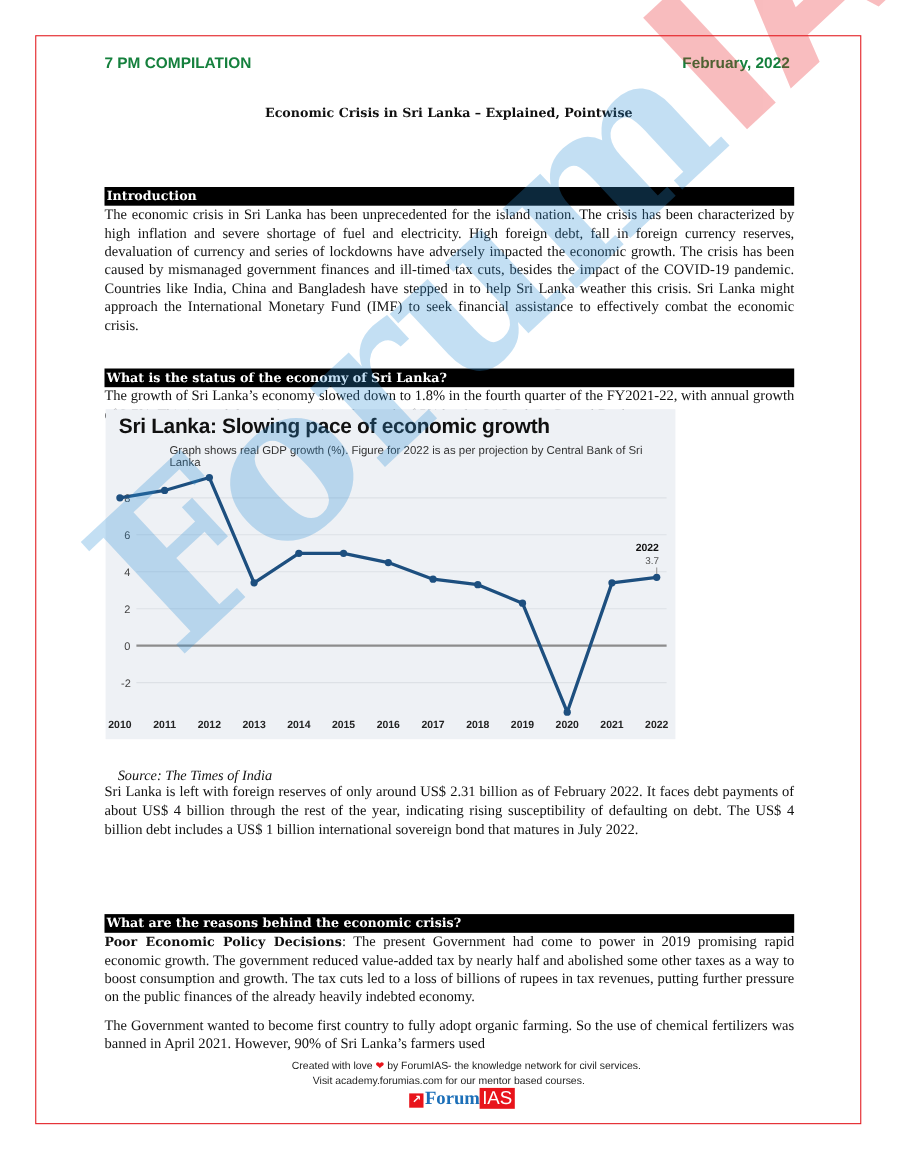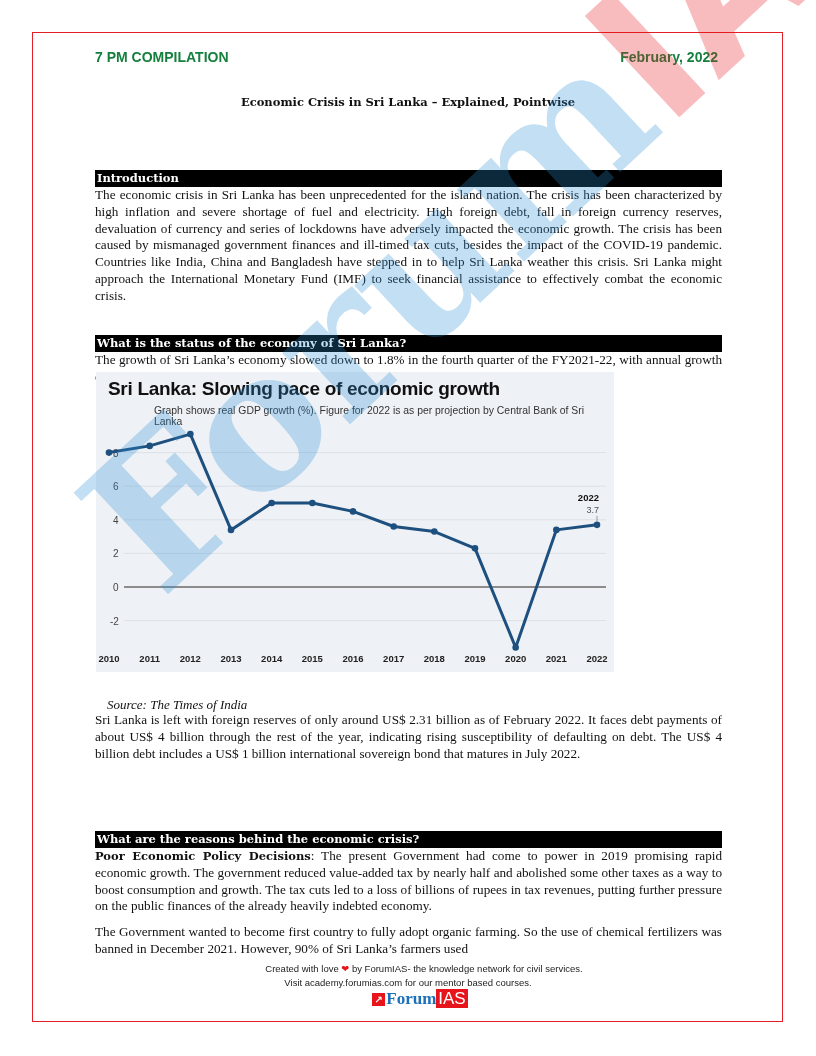--- a/index.html
+++ b/index.html
@@ -112,21 +112,21 @@
 
 <div class="content source" style="top:697px;margin-left:12px;">Source: The Times of India</div>
 
 <div class="content" style="top:712px;">
   <p class="para">Sri Lanka is left with foreign reserves of only around US$ 2.31 billion as of February 2022. It faces debt payments of about US$ 4 billion through the rest of the year, indicating rising susceptibility of defaulting on debt. The US$ 4 billion debt includes a US$ 1 billion international sovereign bond that matures in July 2022.</p>
 </div>
 
 <div class="content" style="top:791px;">
   <div class="sec-bar">What are the reasons behind the economic crisis?</div>
   <p class="para"><b>Poor Economic Policy Decisions</b><span>: The present Government had come to power in 2019 promising rapid economic growth. The government reduced value-added tax by nearly half and abolished some other taxes as a way to boost consumption and growth. The tax cuts led to a loss of billions of rupees in tax revenues, putting further pressure on the public finances of the already heavily indebted economy.</span></p>
-  <p class="para" style="margin-top:9px;">The Government wanted to become first country to fully adopt organic farming. So the use of chemical fertilizers was banned in December 2021. However, 90% of Sri Lanka’s farmers used</p>
+  <p class="para" style="margin-top:9px;">The Government wanted to become first country to fully adopt organic farming. So the use of chemical fertilizers was banned in April 2021. However, 90% of Sri Lanka’s farmers used</p>
 </div>
 
 <div class="footer-line" style="top:963px;padding-left:16px;">
   <span>Created with love </span><span class="heart">❤</span><span> by ForumIAS- the knowledge network for civil services.</span>
 </div>
 <div class="footer-line" style="top:977px;">Visit academy.forumias.com for our mentor based courses.</div>
 <div class="logo">
   <span class="arrow">↗</span><span class="forum">Forum</span><span class="ias">IAS</span>
 </div>
 

